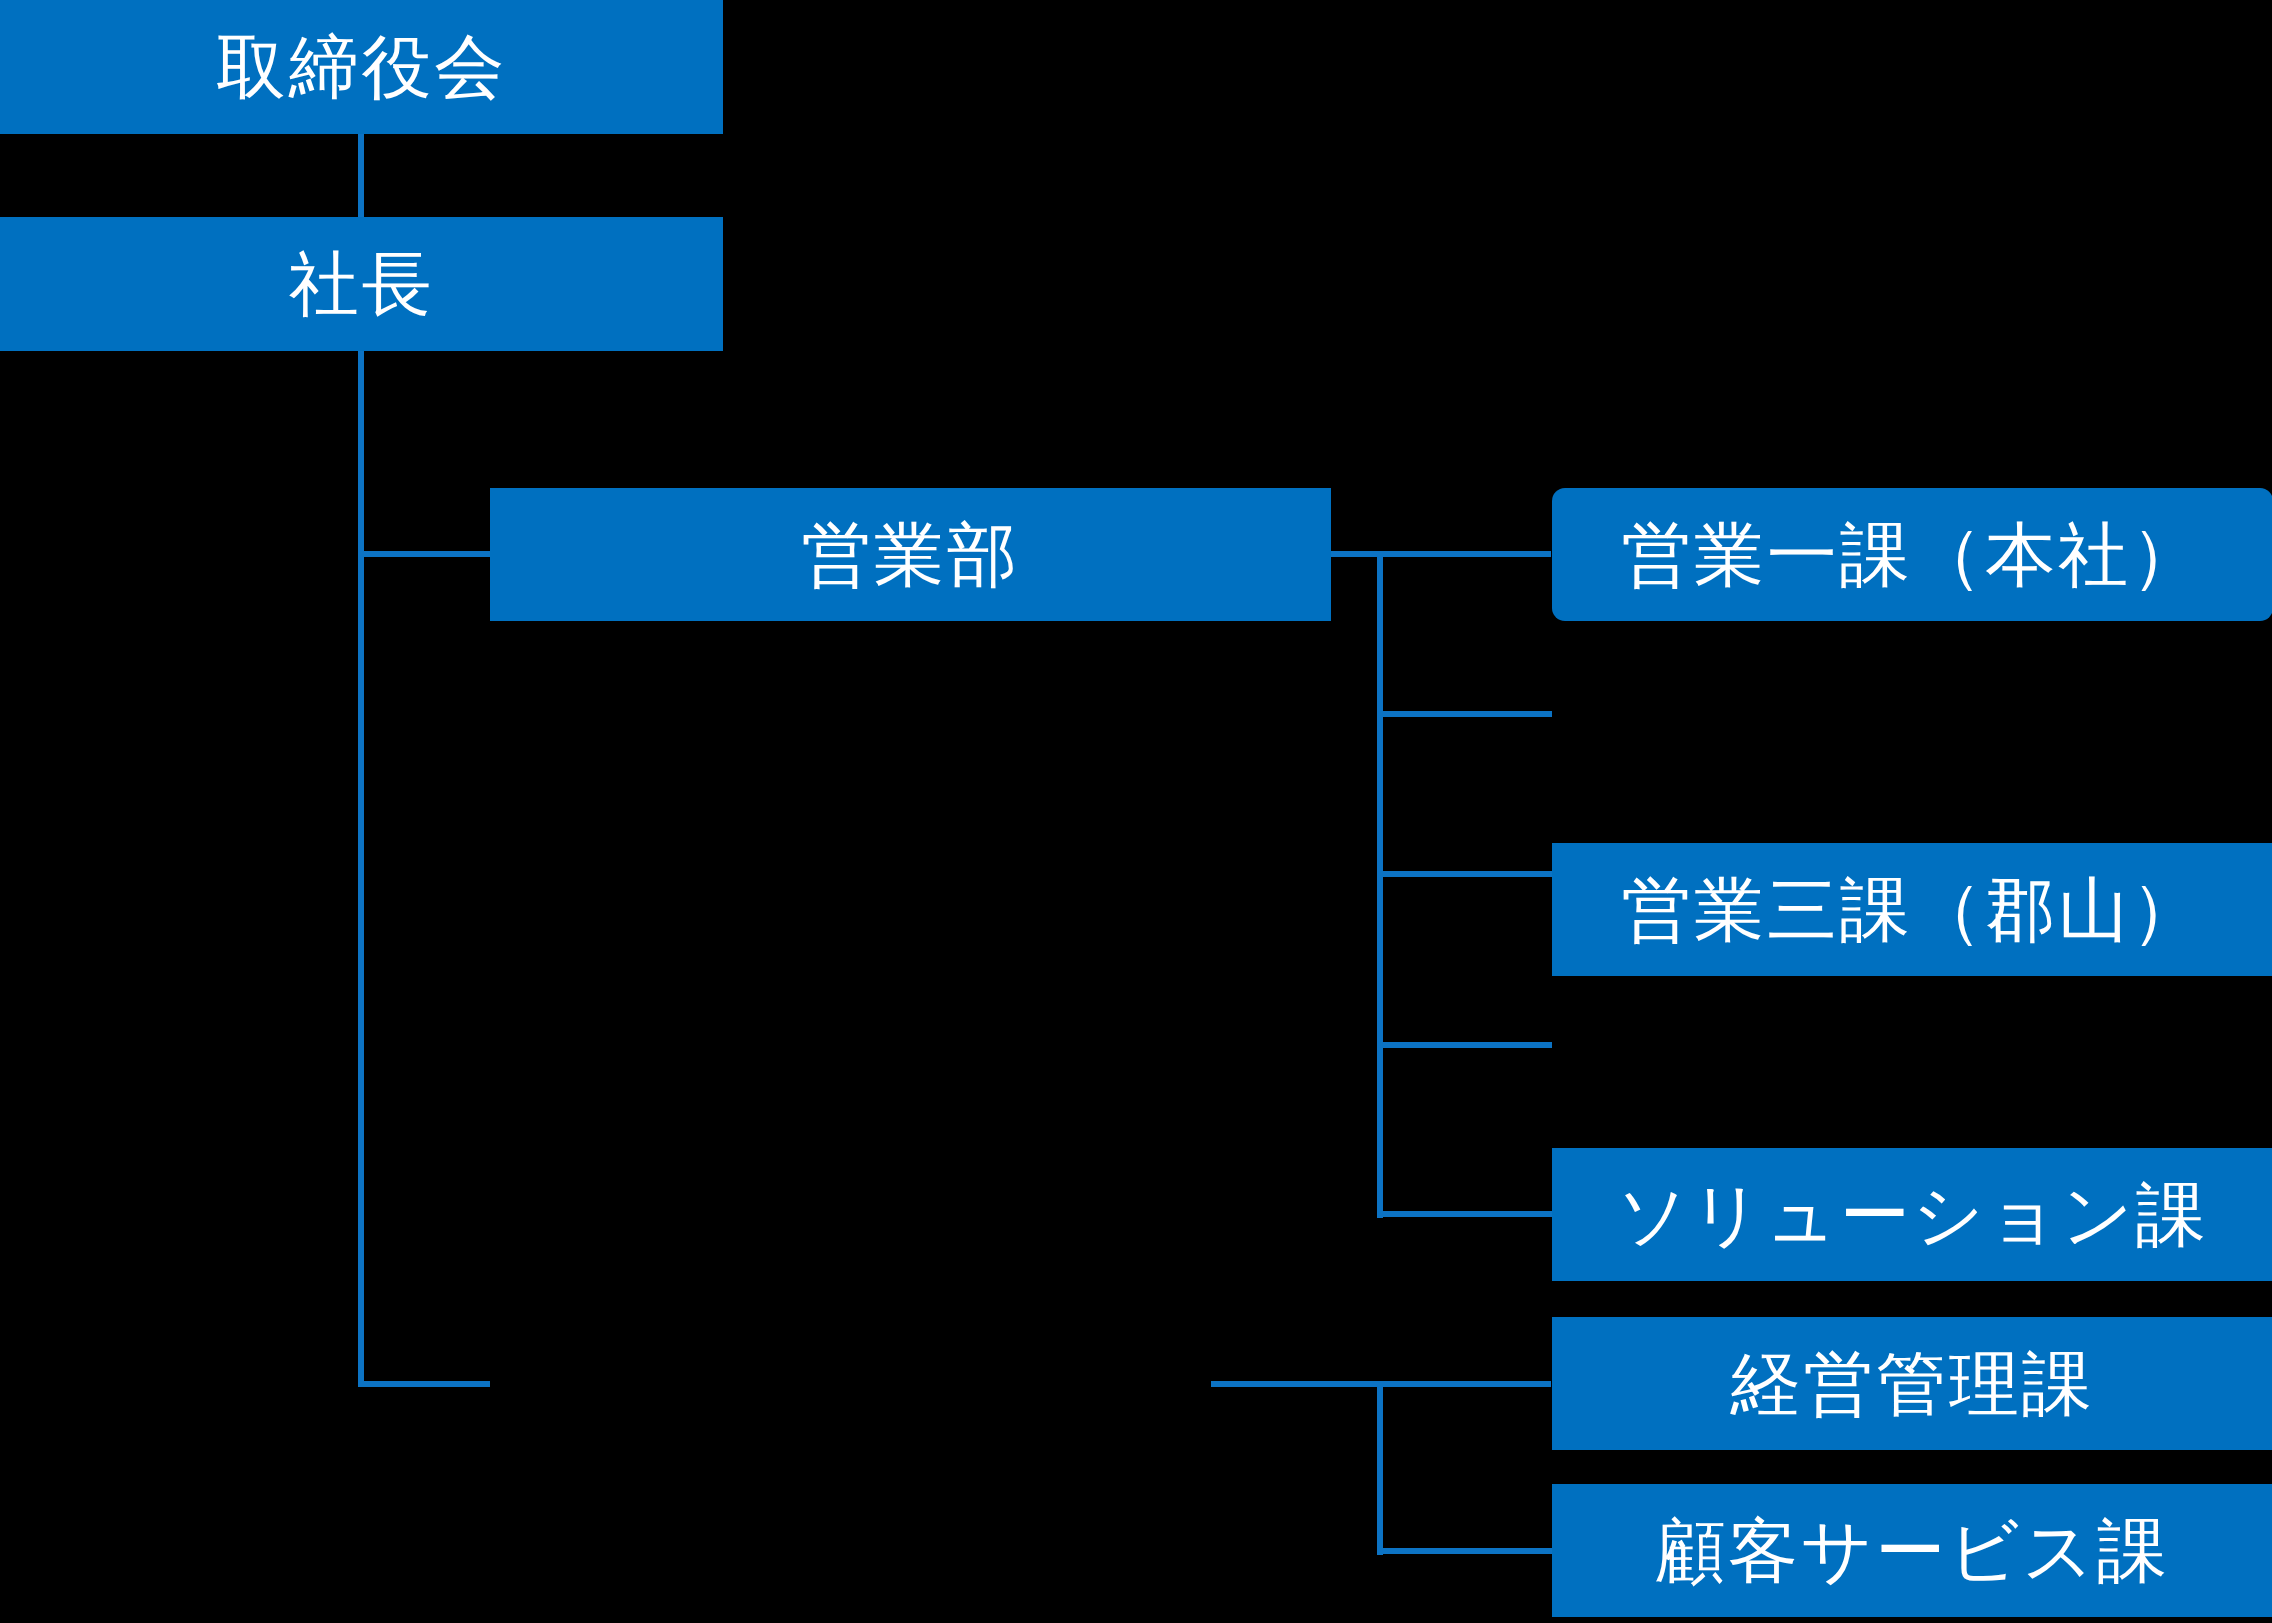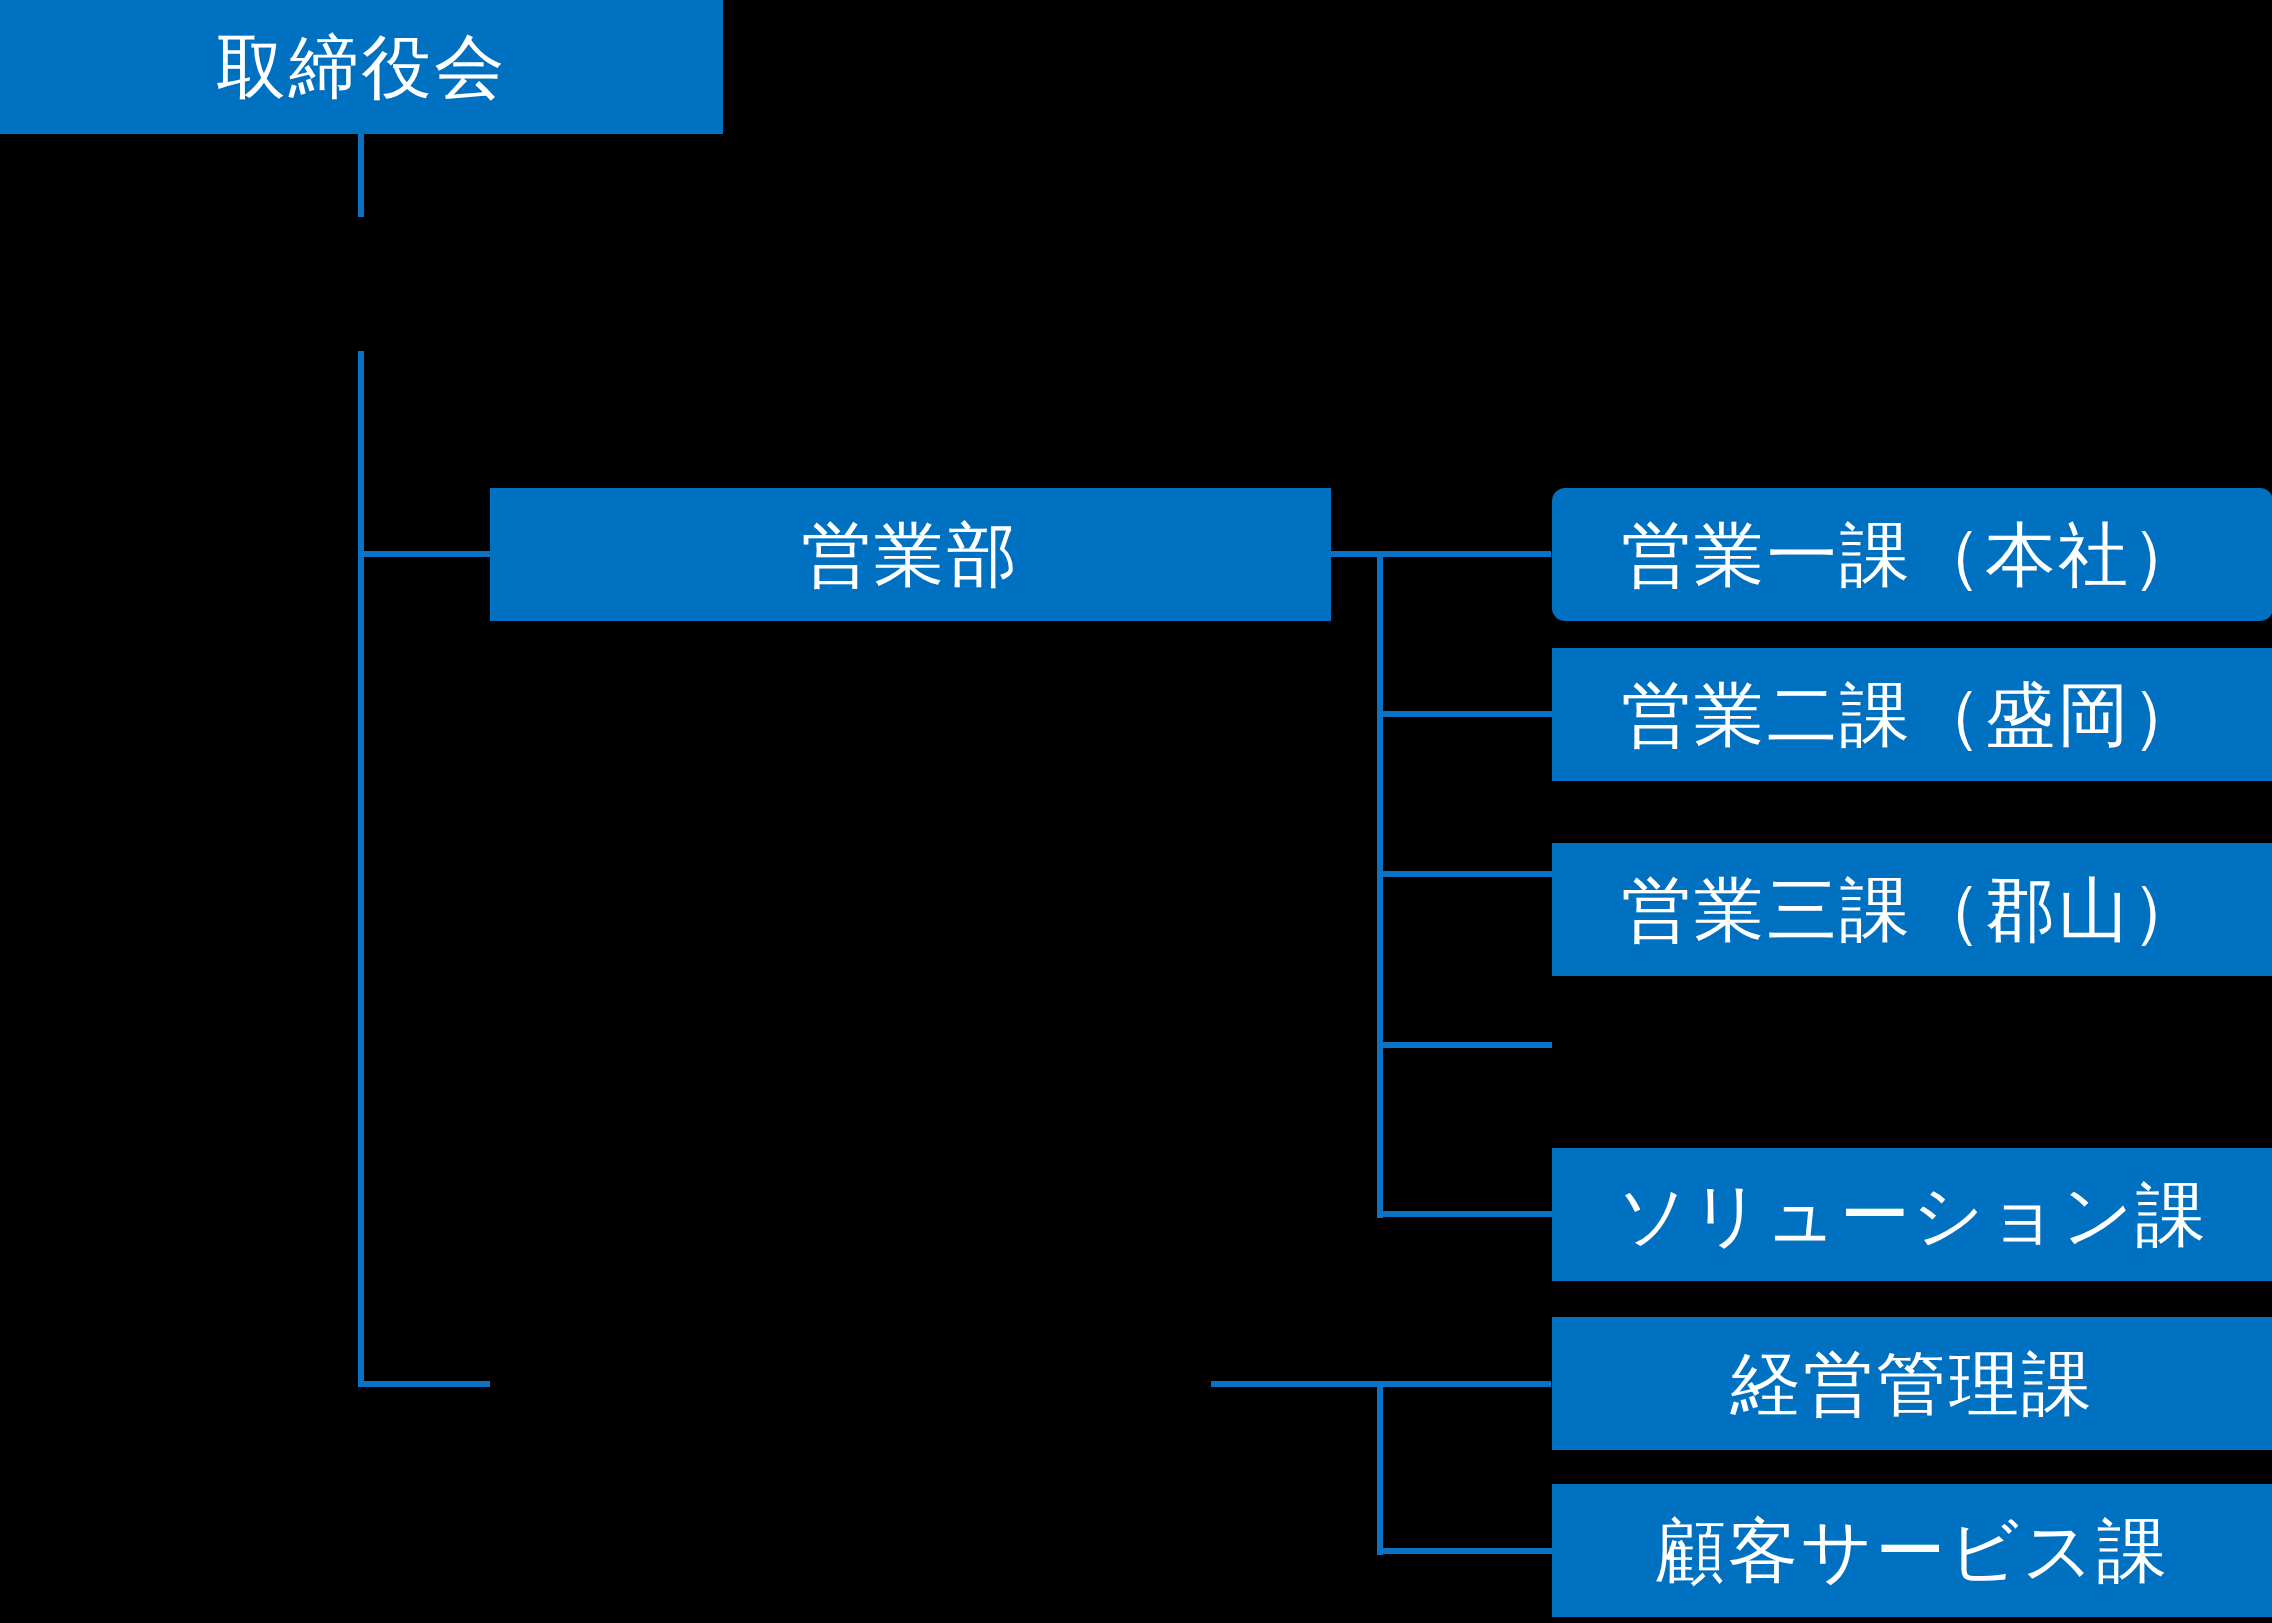--- a/index.html
+++ b/index.html
@@ -65,27 +65,27 @@
   <div class="connector c-h-branch-sales2"></div>
   <div class="connector c-h-branch-sales3"></div>
   <div class="connector c-h-branch-sales4"></div>
   <div class="connector c-h-branch-solution"></div>
   <div class="connector c-h-admin-out"></div>
   <div class="connector c-v-admin-trunk"></div>
   <div class="connector c-h-branch-customer"></div>
 
   <div class="org-box b-board">取締役会</div>
 
+  <div class="org-box b-president">社長</div>
 
   <div class="org-box b-sales-dept">営業部</div>
 
 
   <div class="org-box b-sales1">営業一課（本社）</div>
 
-  <div class="org-box b-sales2">営業二課（盛岡）</div>
 
   <div class="org-box b-sales3">営業三課（郡山）</div>
 
 
   <div class="org-box b-solution">ソリューション課</div>
 
   <div class="org-box b-admin-sec">経営管理課</div>
 
   <div class="org-box b-customer">顧客サービス課</div>
 

